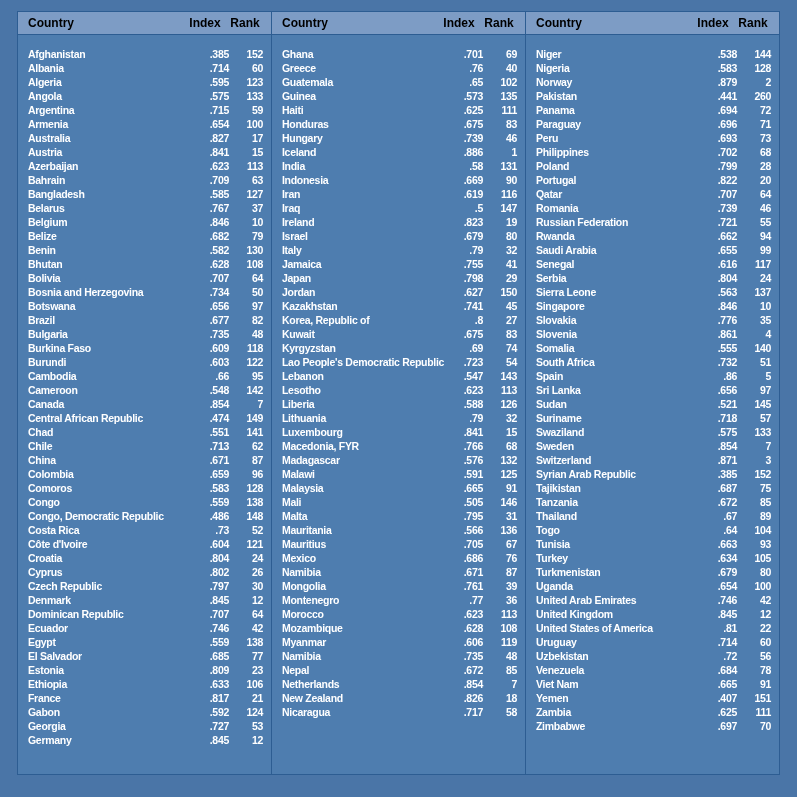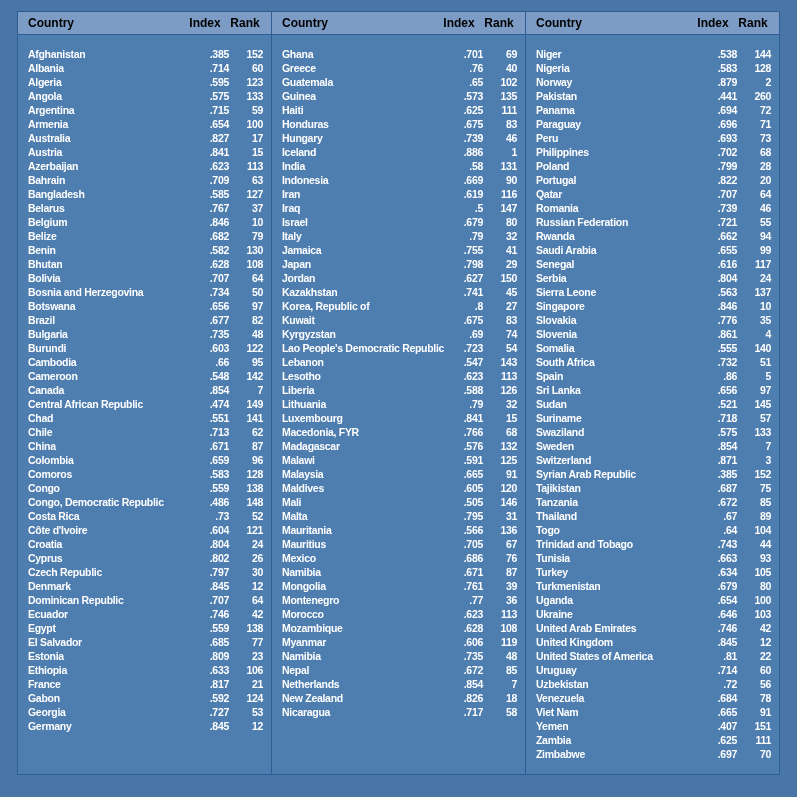--- a/index.html
+++ b/index.html
@@ -164,20 +164,25 @@
           <span class="cell name">Brazil</span>
           <span class="cell num">.677</span>
           <span class="cell num">82</span>
         </div>
         <div class="row">
           <span class="cell name">Bulgaria</span>
           <span class="cell num">.735</span>
           <span class="cell num">48</span>
         </div>
         <div class="row">
+          <span class="cell name">Burkina Faso</span>
+          <span class="cell num">.609</span>
+          <span class="cell num">118</span>
+        </div>
+        <div class="row">
           <span class="cell name">Burundi</span>
           <span class="cell num">.603</span>
           <span class="cell num">122</span>
         </div>
         <div class="row">
           <span class="cell name">Cambodia</span>
           <span class="cell num">.66</span>
           <span class="cell num">95</span>
         </div>
         <div class="row">
@@ -374,20 +379,25 @@
           <span class="cell name">Iran</span>
           <span class="cell num">.619</span>
           <span class="cell num">116</span>
         </div>
         <div class="row">
           <span class="cell name">Iraq</span>
           <span class="cell num">.5</span>
           <span class="cell num">147</span>
         </div>
         <div class="row">
+          <span class="cell name">Ireland</span>
+          <span class="cell num">.823</span>
+          <span class="cell num">19</span>
+        </div>
+        <div class="row">
           <span class="cell name">Israel</span>
           <span class="cell num">.679</span>
           <span class="cell num">80</span>
         </div>
         <div class="row">
           <span class="cell name">Italy</span>
           <span class="cell num">.79</span>
           <span class="cell num">32</span>
         </div>
         <div class="row">
@@ -467,25 +477,20 @@
         </div>
         <div class="row">
           <span class="cell name">Malawi</span>
           <span class="cell num">.591</span>
           <span class="cell num">125</span>
         </div>
         <div class="row">
           <span class="cell name">Malaysia</span>
           <span class="cell num">.665</span>
           <span class="cell num">91</span>
-        </div>
-        <div class="row">
-          <span class="cell name">Maldives</span>
-          <span class="cell num">.605</span>
-          <span class="cell num">120</span>
         </div>
         <div class="row">
           <span class="cell name">Mali</span>
           <span class="cell num">.505</span>
           <span class="cell num">146</span>
         </div>
         <div class="row">
           <span class="cell name">Malta</span>
           <span class="cell num">.795</span>
           <span class="cell num">31</span>
@@ -739,48 +744,38 @@
           <span class="cell name">Thailand</span>
           <span class="cell num">.67</span>
           <span class="cell num">89</span>
         </div>
         <div class="row">
           <span class="cell name">Togo</span>
           <span class="cell num">.64</span>
           <span class="cell num">104</span>
         </div>
         <div class="row">
-          <span class="cell name">Trinidad and Tobago</span>
-          <span class="cell num">.743</span>
-          <span class="cell num">44</span>
-        </div>
-        <div class="row">
           <span class="cell name">Tunisia</span>
           <span class="cell num">.663</span>
           <span class="cell num">93</span>
         </div>
         <div class="row">
           <span class="cell name">Turkey</span>
           <span class="cell num">.634</span>
           <span class="cell num">105</span>
         </div>
         <div class="row">
           <span class="cell name">Turkmenistan</span>
           <span class="cell num">.679</span>
           <span class="cell num">80</span>
         </div>
         <div class="row">
           <span class="cell name">Uganda</span>
           <span class="cell num">.654</span>
           <span class="cell num">100</span>
-        </div>
-        <div class="row">
-          <span class="cell name">Ukraine</span>
-          <span class="cell num">.646</span>
-          <span class="cell num">103</span>
         </div>
         <div class="row">
           <span class="cell name">United Arab Emirates</span>
           <span class="cell num">.746</span>
           <span class="cell num">42</span>
         </div>
         <div class="row">
           <span class="cell name">United Kingdom</span>
           <span class="cell num">.845</span>
           <span class="cell num">12</span>

